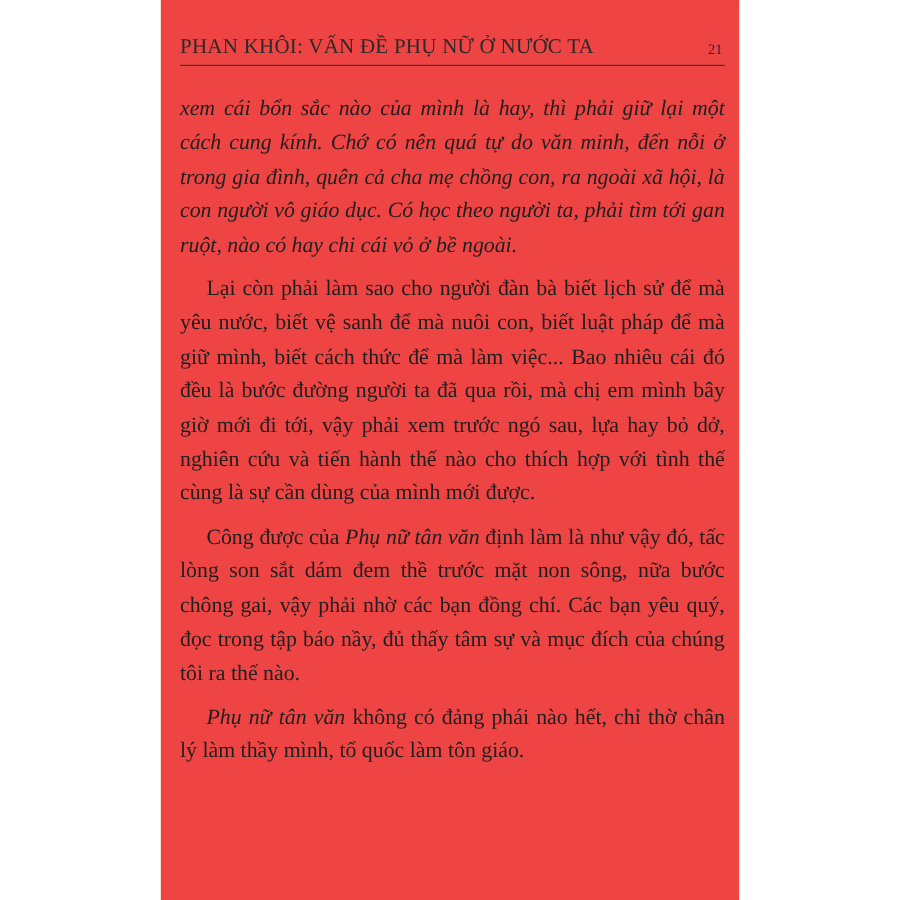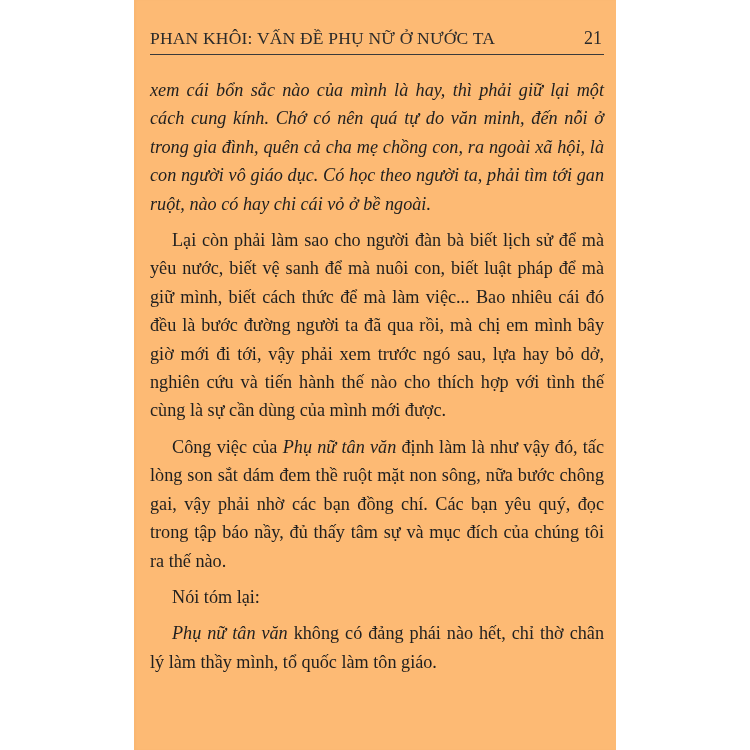--- a/index.html
+++ b/index.html
@@ -12,21 +12,21 @@
       height: 750px;
       position: relative;
       overflow: hidden;
     }
     .page {
       position: absolute;
       left: 134px;
       top: 0;
       width: 482px;
       height: 750px;
-      background: #fdba74;
+      background: #ef4444;
       box-shadow: inset 2px 0 3px rgba(0,0,0,0.02);
     }
     .running-head {
       position: absolute;
       left: 16px;
       right: 12px;
       top: 26px;
       height: 28px;
       border-bottom: 1.5px solid #3a3a3a;
       font-family: "Liberation Serif", "DejaVu Serif", serif;
@@ -36,21 +36,21 @@
       position: absolute;
       left: 0;
       bottom: 5px;
       font-size: 17.5px;
       letter-spacing: 0.2px;
     }
     .page-number {
       position: absolute;
       right: 2px;
       bottom: 5px;
-      font-size: 18px;
+      font-size: 12px;
     }
     .body-text {
       position: absolute;
       left: 16px;
       right: 12px;
       top: 76px;
       font-family: "Liberation Serif", "DejaVu Serif", serif;
       font-size: 18.2px;
       line-height: 28.4px;
       color: #1f1f1f;
@@ -77,23 +77,20 @@
   </div>
 
   <div class="body-text">
     <p class="para no-indent">
       <span>xem cái bổn sắc nào của mình là hay, thì phải giữ lại một cách cung kính. Chớ có nên quá tự do văn minh, đến nỗi ở trong gia đình, quên cả cha mẹ chồng con, ra ngoài xã hội, là con người vô giáo dục. Có học theo người ta, phải tìm tới gan ruột, nào có hay chi cái vỏ ở bề ngoài.</span>
     </p>
     <p class="para">
       <span>Lại còn phải làm sao cho người đàn bà biết lịch sử để mà yêu nước, biết vệ sanh để mà nuôi con, biết luật pháp để mà giữ mình, biết cách thức để mà làm việc... Bao nhiêu cái đó đều là bước đường người ta đã qua rồi, mà chị em mình bây giờ mới đi tới, vậy phải xem trước ngó sau, lựa hay bỏ dở, nghiên cứu và tiến hành thế nào cho thích hợp với tình thế cùng là sự cần dùng của mình mới được.</span>
     </p>
     <p class="para">
-      <span>Công việc của </span><em>Phụ nữ tân văn</em><span> định làm là như vậy đó, tấc lòng son sắt dám đem thề ruột mặt non sông, nữa bước chông gai, vậy phải nhờ các bạn đồng chí. Các bạn yêu quý, đọc trong tập báo nầy, đủ thấy tâm sự và mục đích của chúng tôi ra thế nào.</span>
-    </p>
-    <p class="para">
-      <span>Nói tóm lại:</span>
+      <span>Công được của </span><em>Phụ nữ tân văn</em><span> định làm là như vậy đó, tấc lòng son sắt dám đem thề trước mặt non sông, nữa bước chông gai, vậy phải nhờ các bạn đồng chí. Các bạn yêu quý, đọc trong tập báo nầy, đủ thấy tâm sự và mục đích của chúng tôi ra thế nào.</span>
     </p>
     <p class="para">
       <em>Phụ nữ tân văn</em><span> không có đảng phái nào hết, chỉ thờ chân lý làm thầy mình, tổ quốc làm tôn giáo.</span>
     </p>
 
   </div>
 </div>
 
 </body></html>

